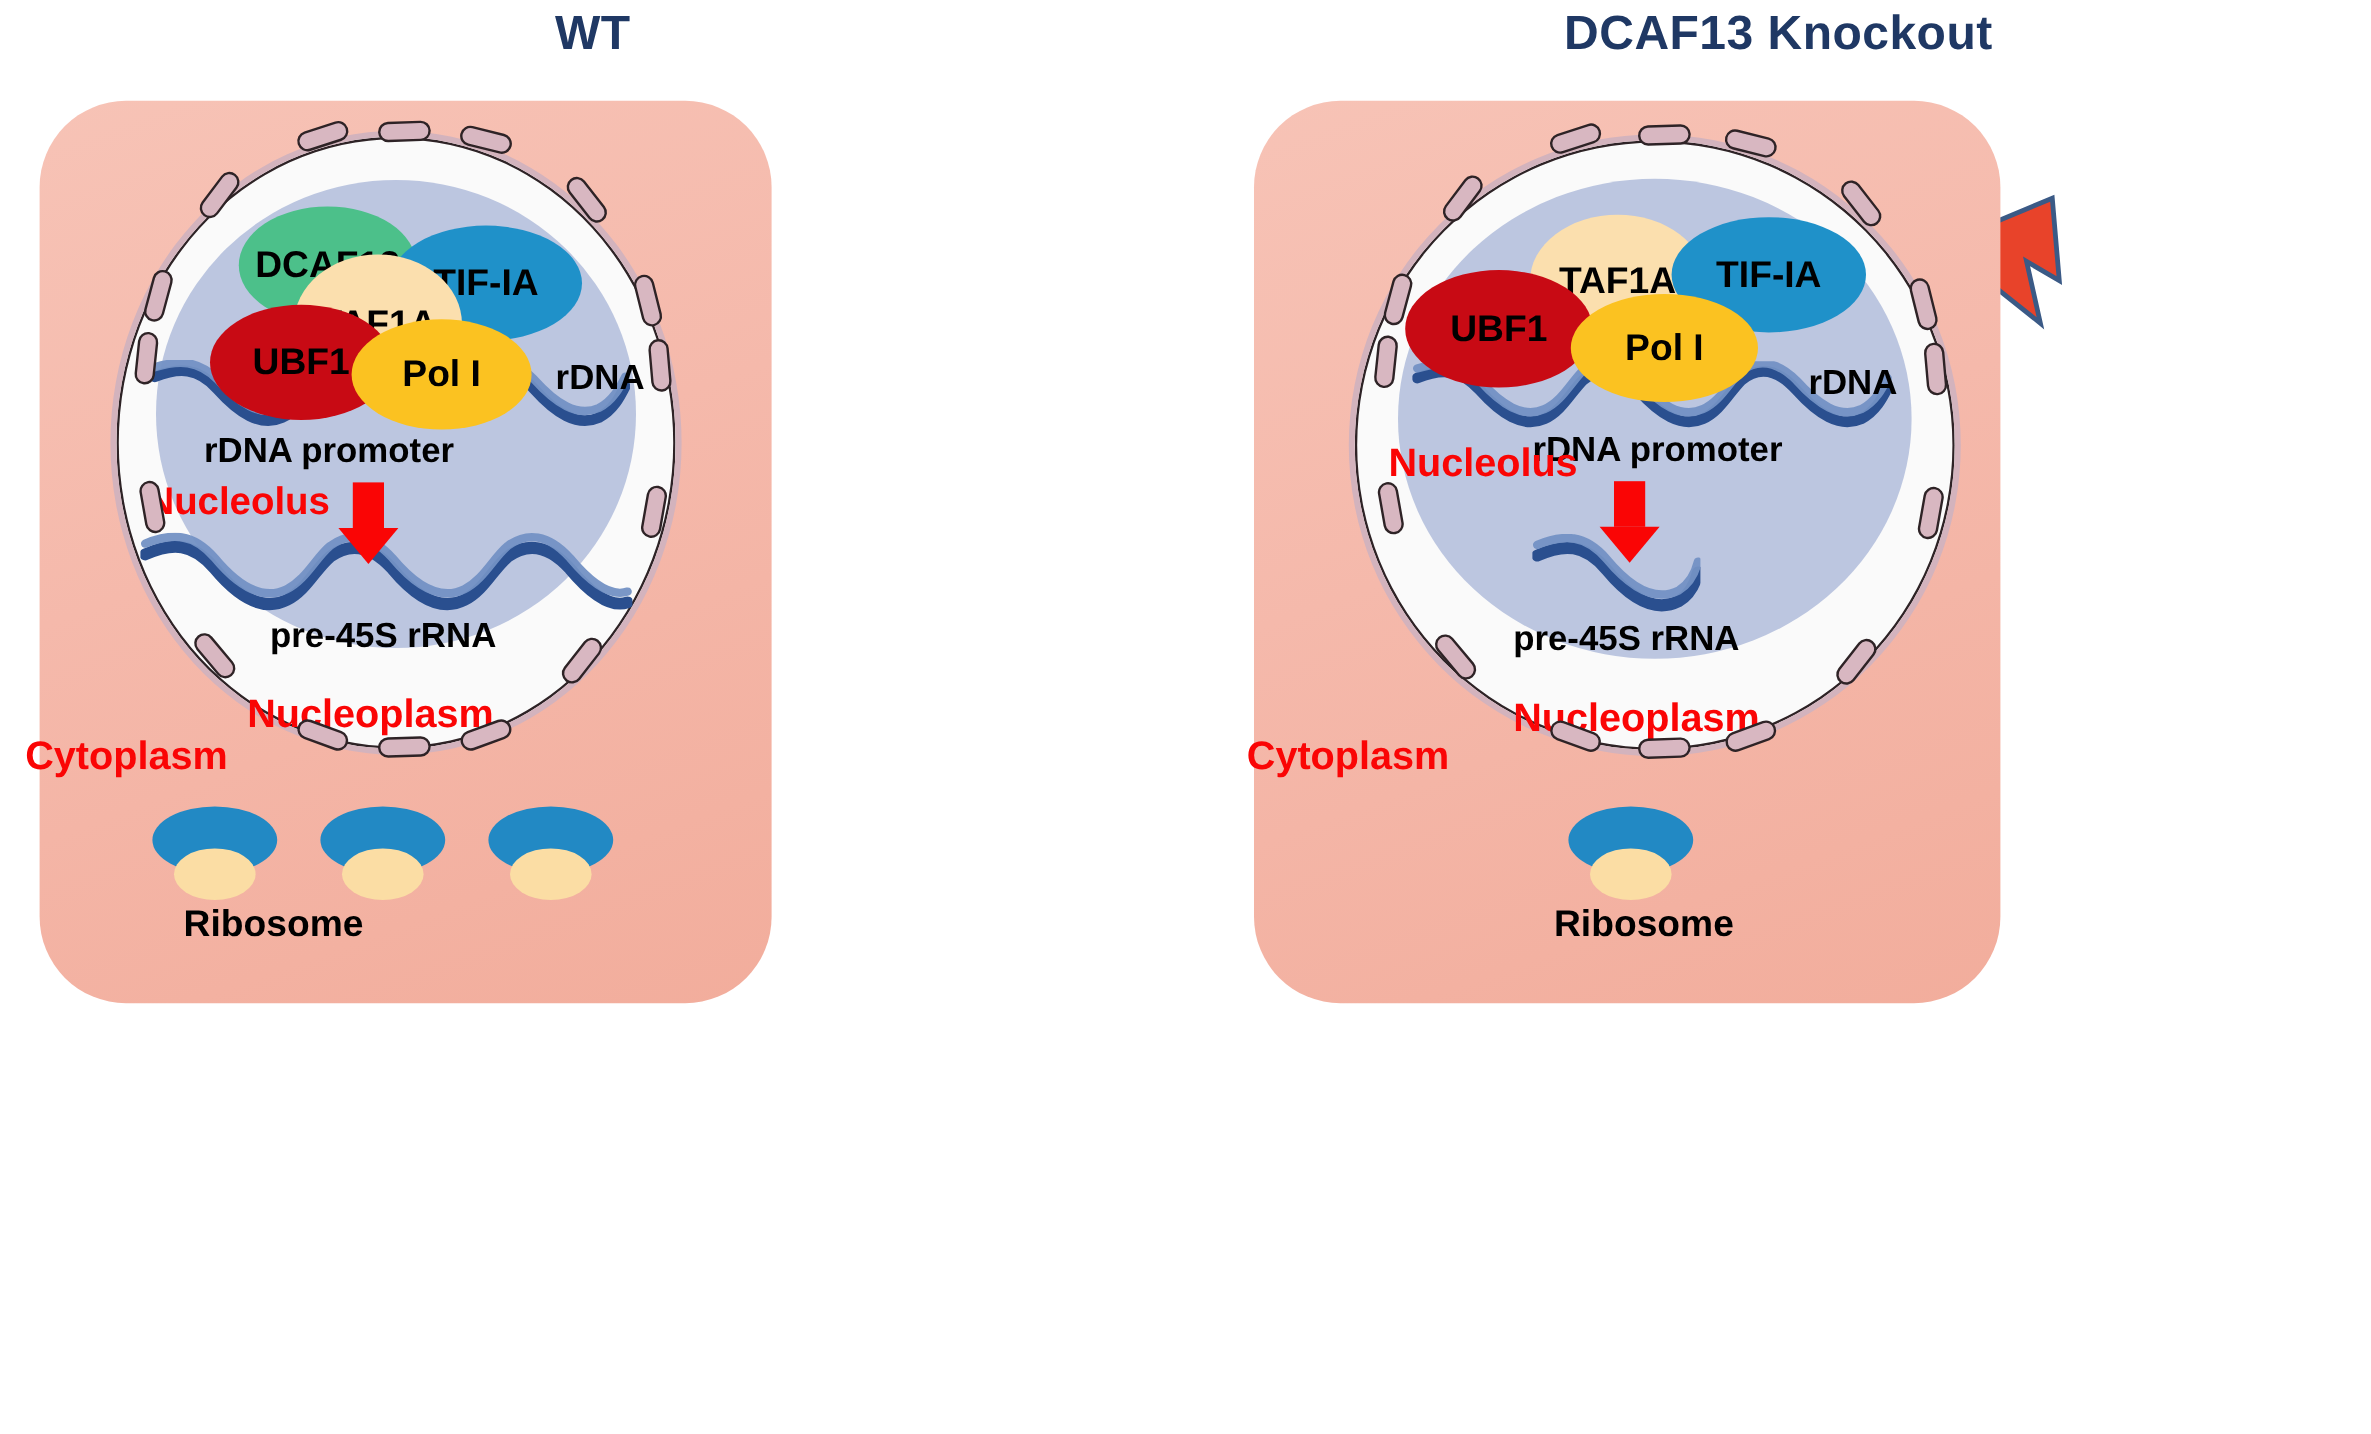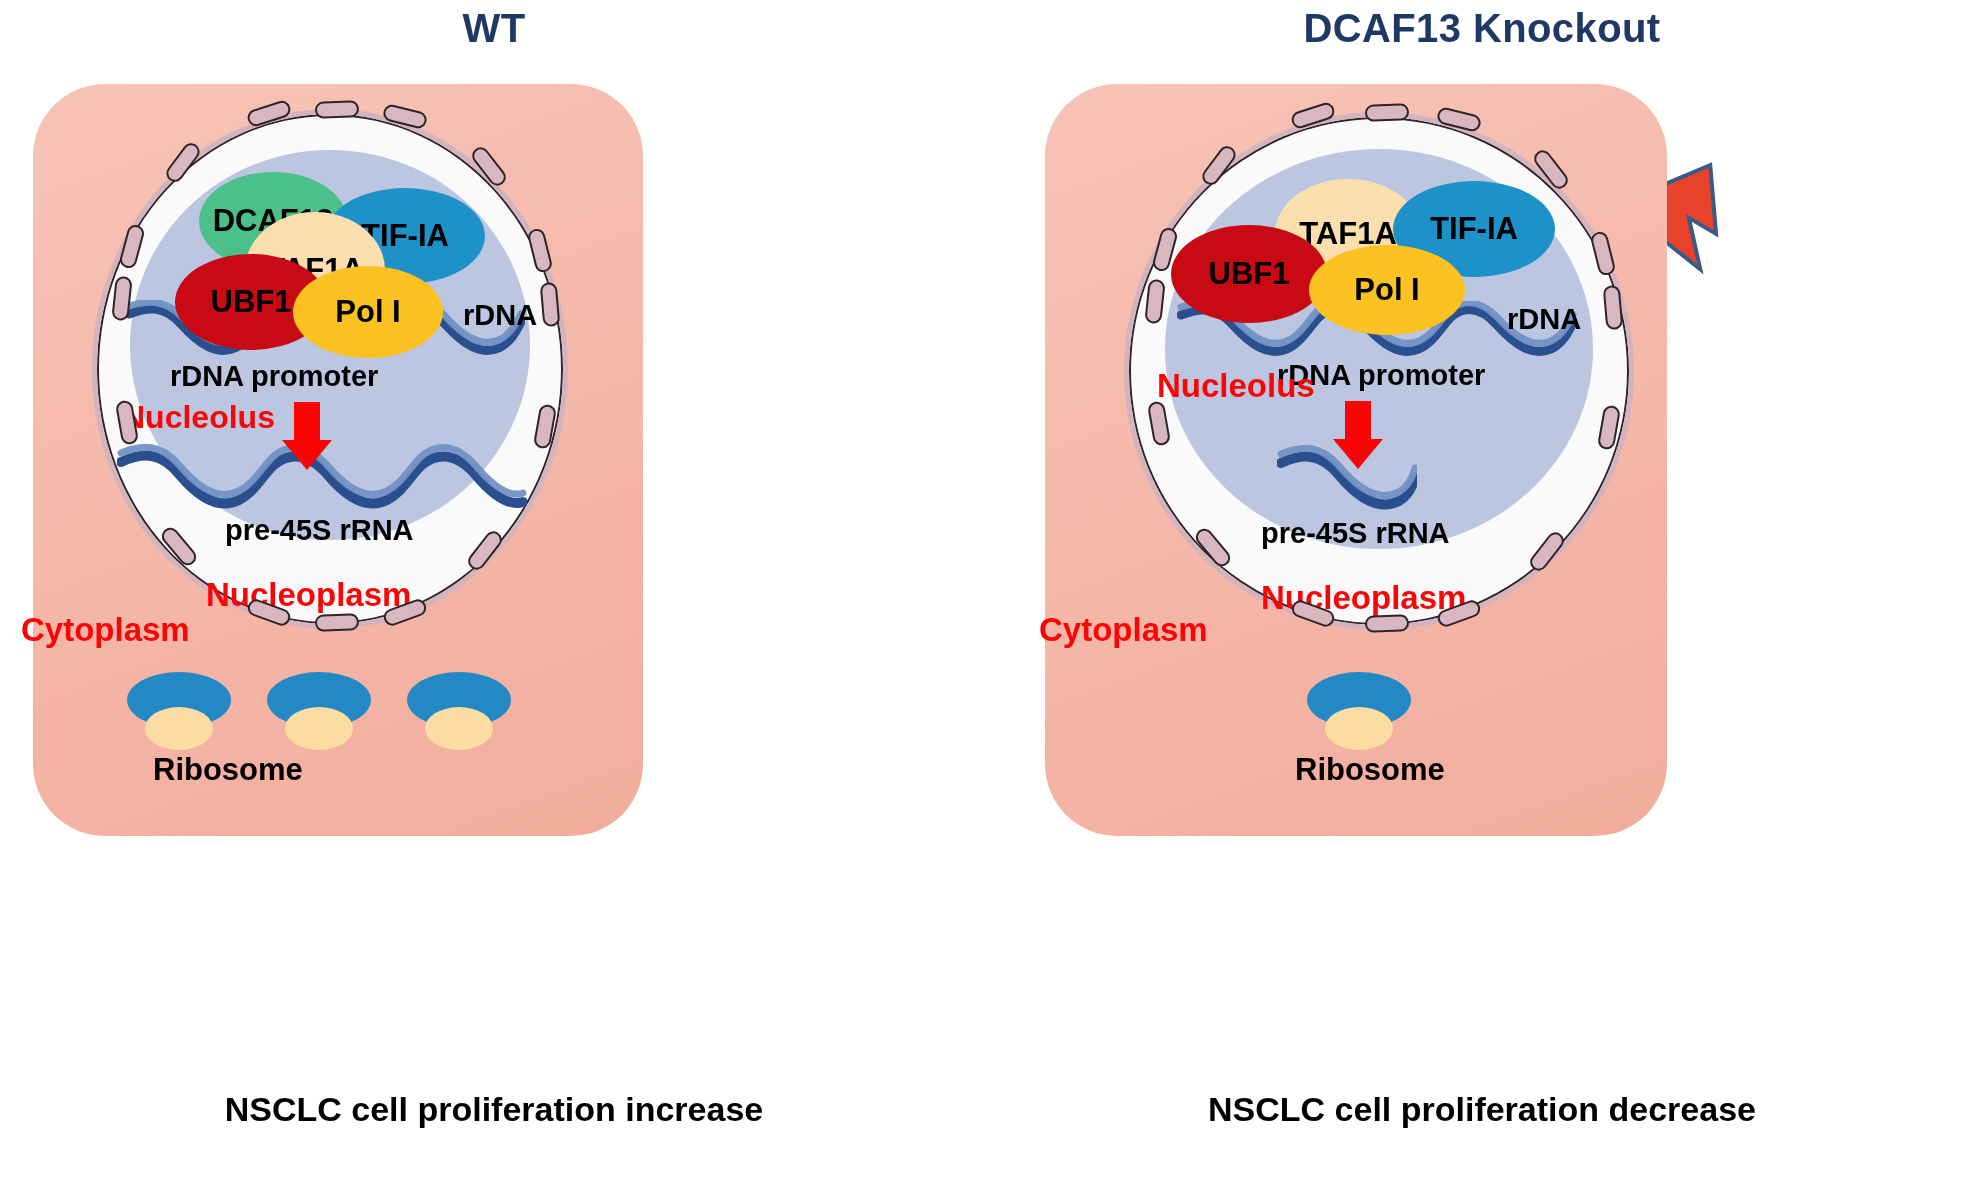--- a/index.html
+++ b/index.html
@@ -173,21 +173,20 @@
       <div class="small"></div>
     </div>
     <div class="ribo" style="left:374px;top:588px;">
       <div class="big"></div>
       <div class="small"></div>
     </div>
 
     <div class="lbl black" style="left:120px;top:668px;font-size:31px;">Ribosome</div>
   </div>
 
-  <div class="caption">NSCLC cell proliferation increase</div>
 </div>
 
 <div class="panel right">
 
   <div class="panel-title">DCAF13 Knockout</div>
 
   <div class="drug-label" style="left:246px;top:88px;">CX-5461、BMH-21</div>
 
   <svg class="bolt" style="left:525px;top:140px;" width="220" height="155" viewBox="0 0 220 155">
     <path d="M186,8 L206,74 L176,64 L198,112 L150,88 L156,112 L112,82 L118,106 L62,66
@@ -266,14 +265,13 @@
     <div class="lbl red" style="left:-6px;top:527px;font-size:33px;">Cytoplasm</div>
 
     <div class="ribo" style="left:262px;top:588px;">
       <div class="big"></div>
       <div class="small"></div>
     </div>
 
     <div class="lbl black" style="left:250px;top:668px;font-size:31px;">Ribosome</div>
   </div>
 
-  <div class="caption">NSCLC cell proliferation decrease</div>
 </div>
 
 </body></html>

